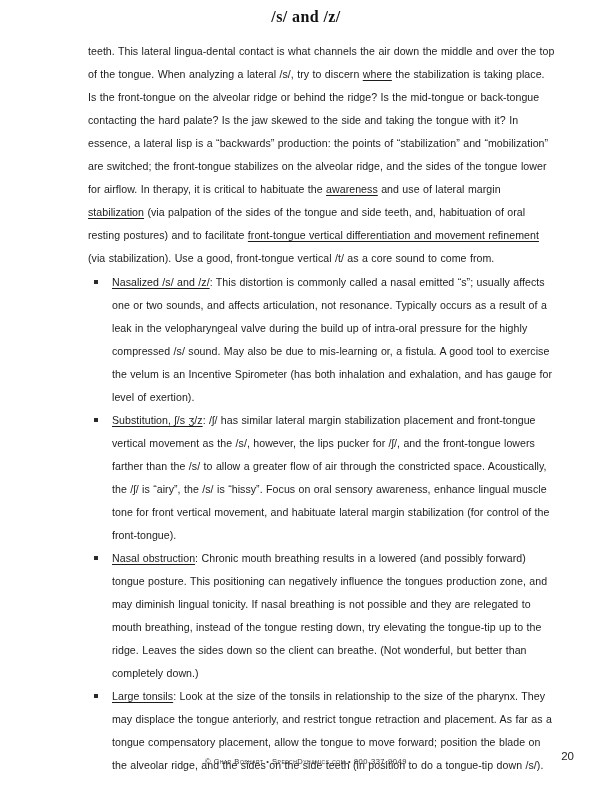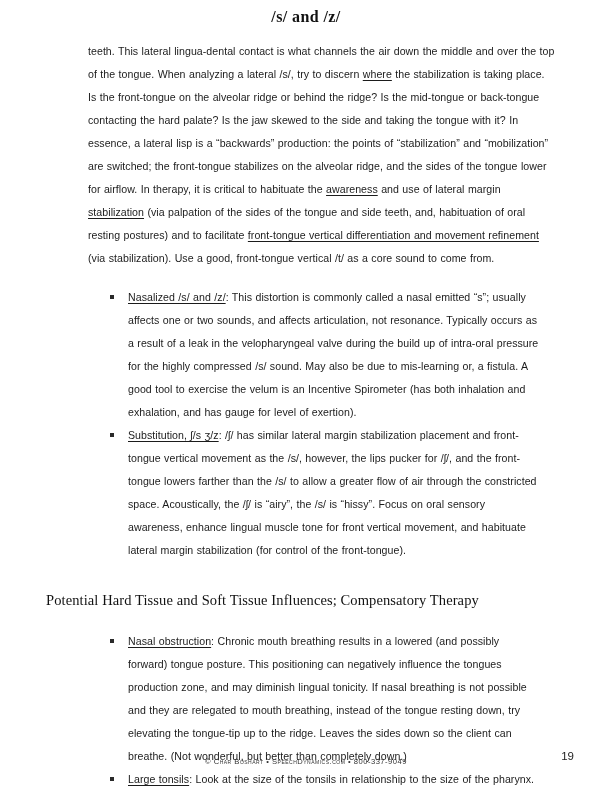--- a/index.html
+++ b/index.html
@@ -51,21 +51,21 @@
     word-spacing: 0.4px;
   }
 
   .continuation {
     margin-bottom: 1px;
   }
 
   
   ul.bullets {
     list-style: none;
-    margin: 16px;
+    margin: 0;
     padding: 0;
   }
   ul.bullets > li {
     position: relative;
     padding-left: 24px;
     font-size: 10.6px;
     line-height: 23px;
     color: #1b1b1b;
     letter-spacing: 0.05px;
     word-spacing: 0.4px;
@@ -130,30 +130,29 @@
 
     <ul class="bullets">
       <li>
         <span class="bullet-mark"></span><u class="u">Nasalized /s/ and /z/</u><span>:  This distortion is commonly called a nasal emitted “s”; usually affects one or two sounds, and affects articulation, not resonance.  Typically occurs as a result of a leak in the velopharyngeal valve during the build up of intra-oral pressure for the highly compressed /s/ sound.  May also be due to mis-learning or, a fistula. A good tool to exercise the velum is an Incentive Spirometer (has both inhalation and exhalation, and has gauge for level of exertion).</span>
       </li>
       <li>
         <span class="bullet-mark"></span><u class="u">Substitution,  ʃ/s ʒ/z</u><span>:  /ʃ/ has similar lateral margin stabilization placement and front-tongue vertical movement as the /s/, however, the lips pucker for /ʃ/, and the front-tongue lowers farther than the /s/ to allow a greater flow of air through the constricted space.  Acoustically, the /ʃ/ is “airy”, the /s/ is “hissy”.  Focus on oral sensory awareness, enhance lingual muscle tone for front vertical movement, and habituate lateral margin stabilization (for control of the front-tongue).</span>
       </li>
     </ul>
 
-    <h2 class="section-heading">Potential Hard Tissue and Soft Tissue Influences; Compensatory Therapy</h2>
 
     <ul class="bullets">
       <li>
         <span class="bullet-mark"></span><u class="u">Nasal obstruction</u><span>:  Chronic mouth breathing results in a lowered (and possibly forward) tongue posture.  This positioning can negatively influence the tongues production zone, and may diminish lingual tonicity.  If nasal breathing is not possible and they are relegated to mouth breathing, instead of the tongue resting down, try elevating the tongue-tip up to the ridge.  Leaves the sides down so the client can breathe.  (Not wonderful, but better than completely down.)</span>
       </li>
       <li>
         <span class="bullet-mark"></span><u class="u">Large tonsils</u><span>:  Look at the size of the tonsils in relationship to the size of the pharynx.  They may displace the tongue anteriorly, and restrict tongue retraction and placement.  As far as a tongue compensatory placement, allow the tongue to move forward; position the blade on the alveolar ridge, and the sides on the side teeth (in position to do a tongue-tip down /s/).</span>
       </li>
 
     </ul>
 
   </div>
 
   <div class="footer">© Char Boshart • SpeechDynamics.com • 800-337-9049</div>
-  <div class="page-number">19</div>
+  <div class="page-number">20</div>
 
 </div>
 
 </body></html>

